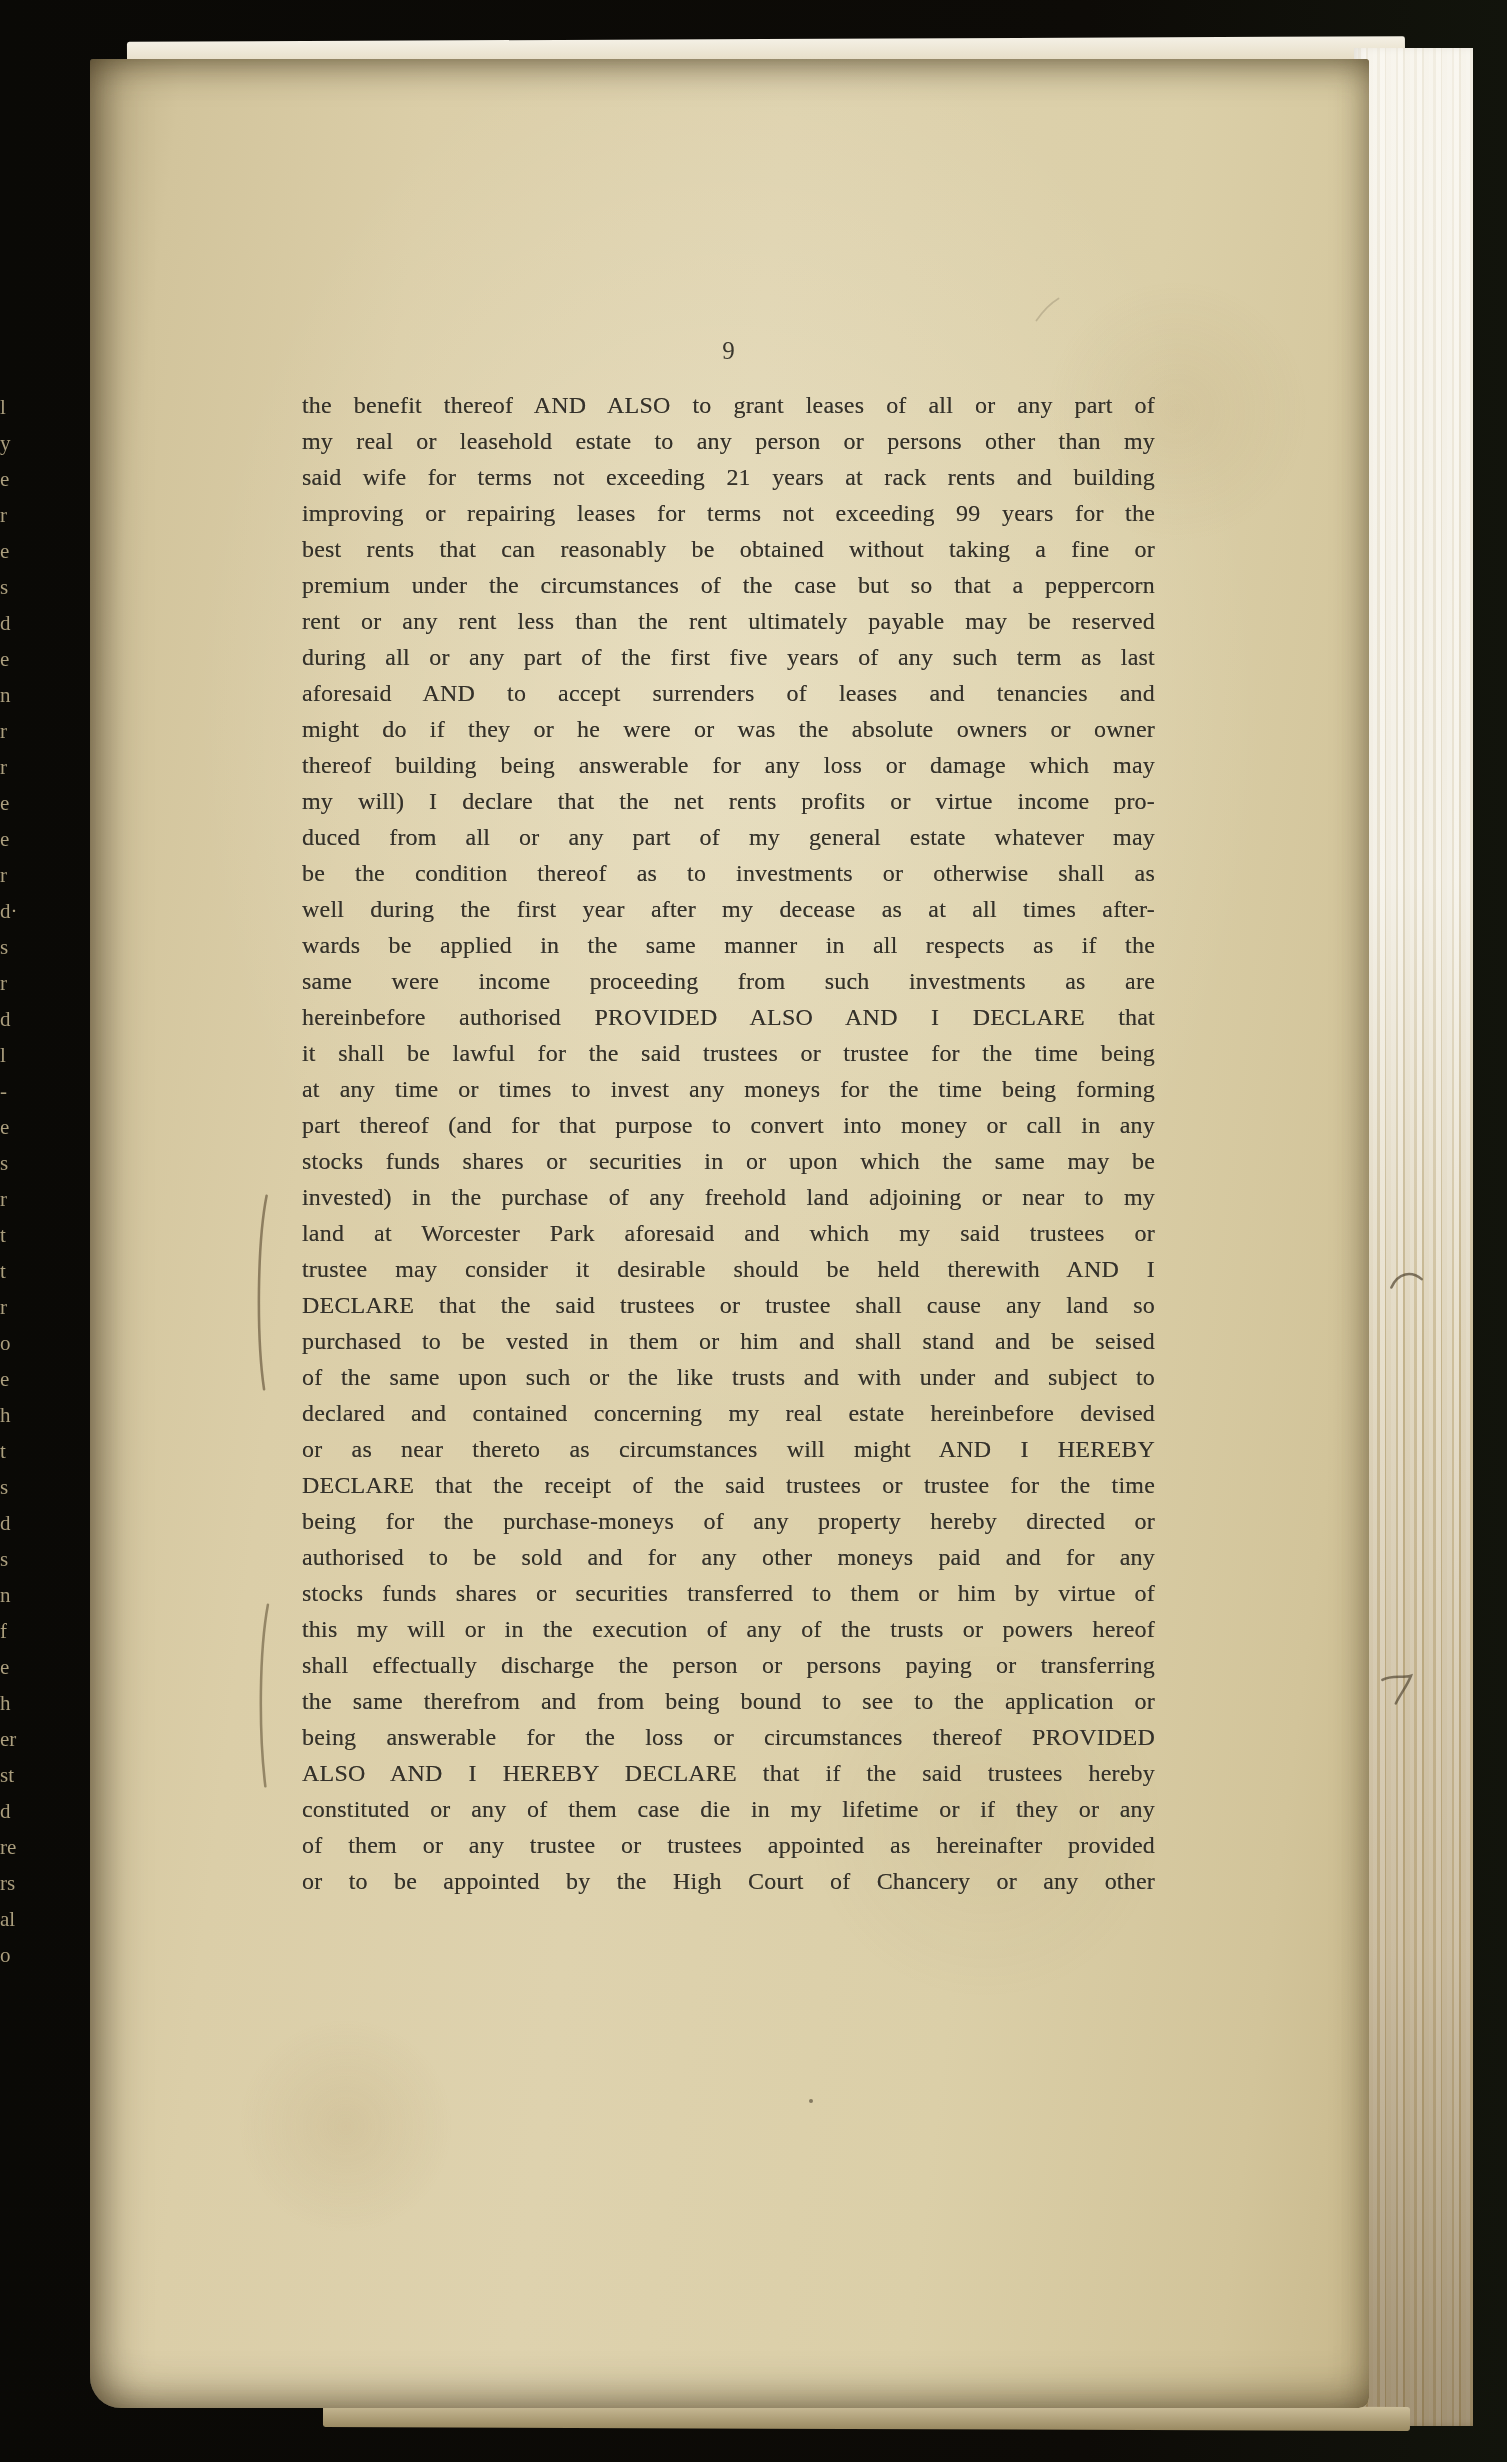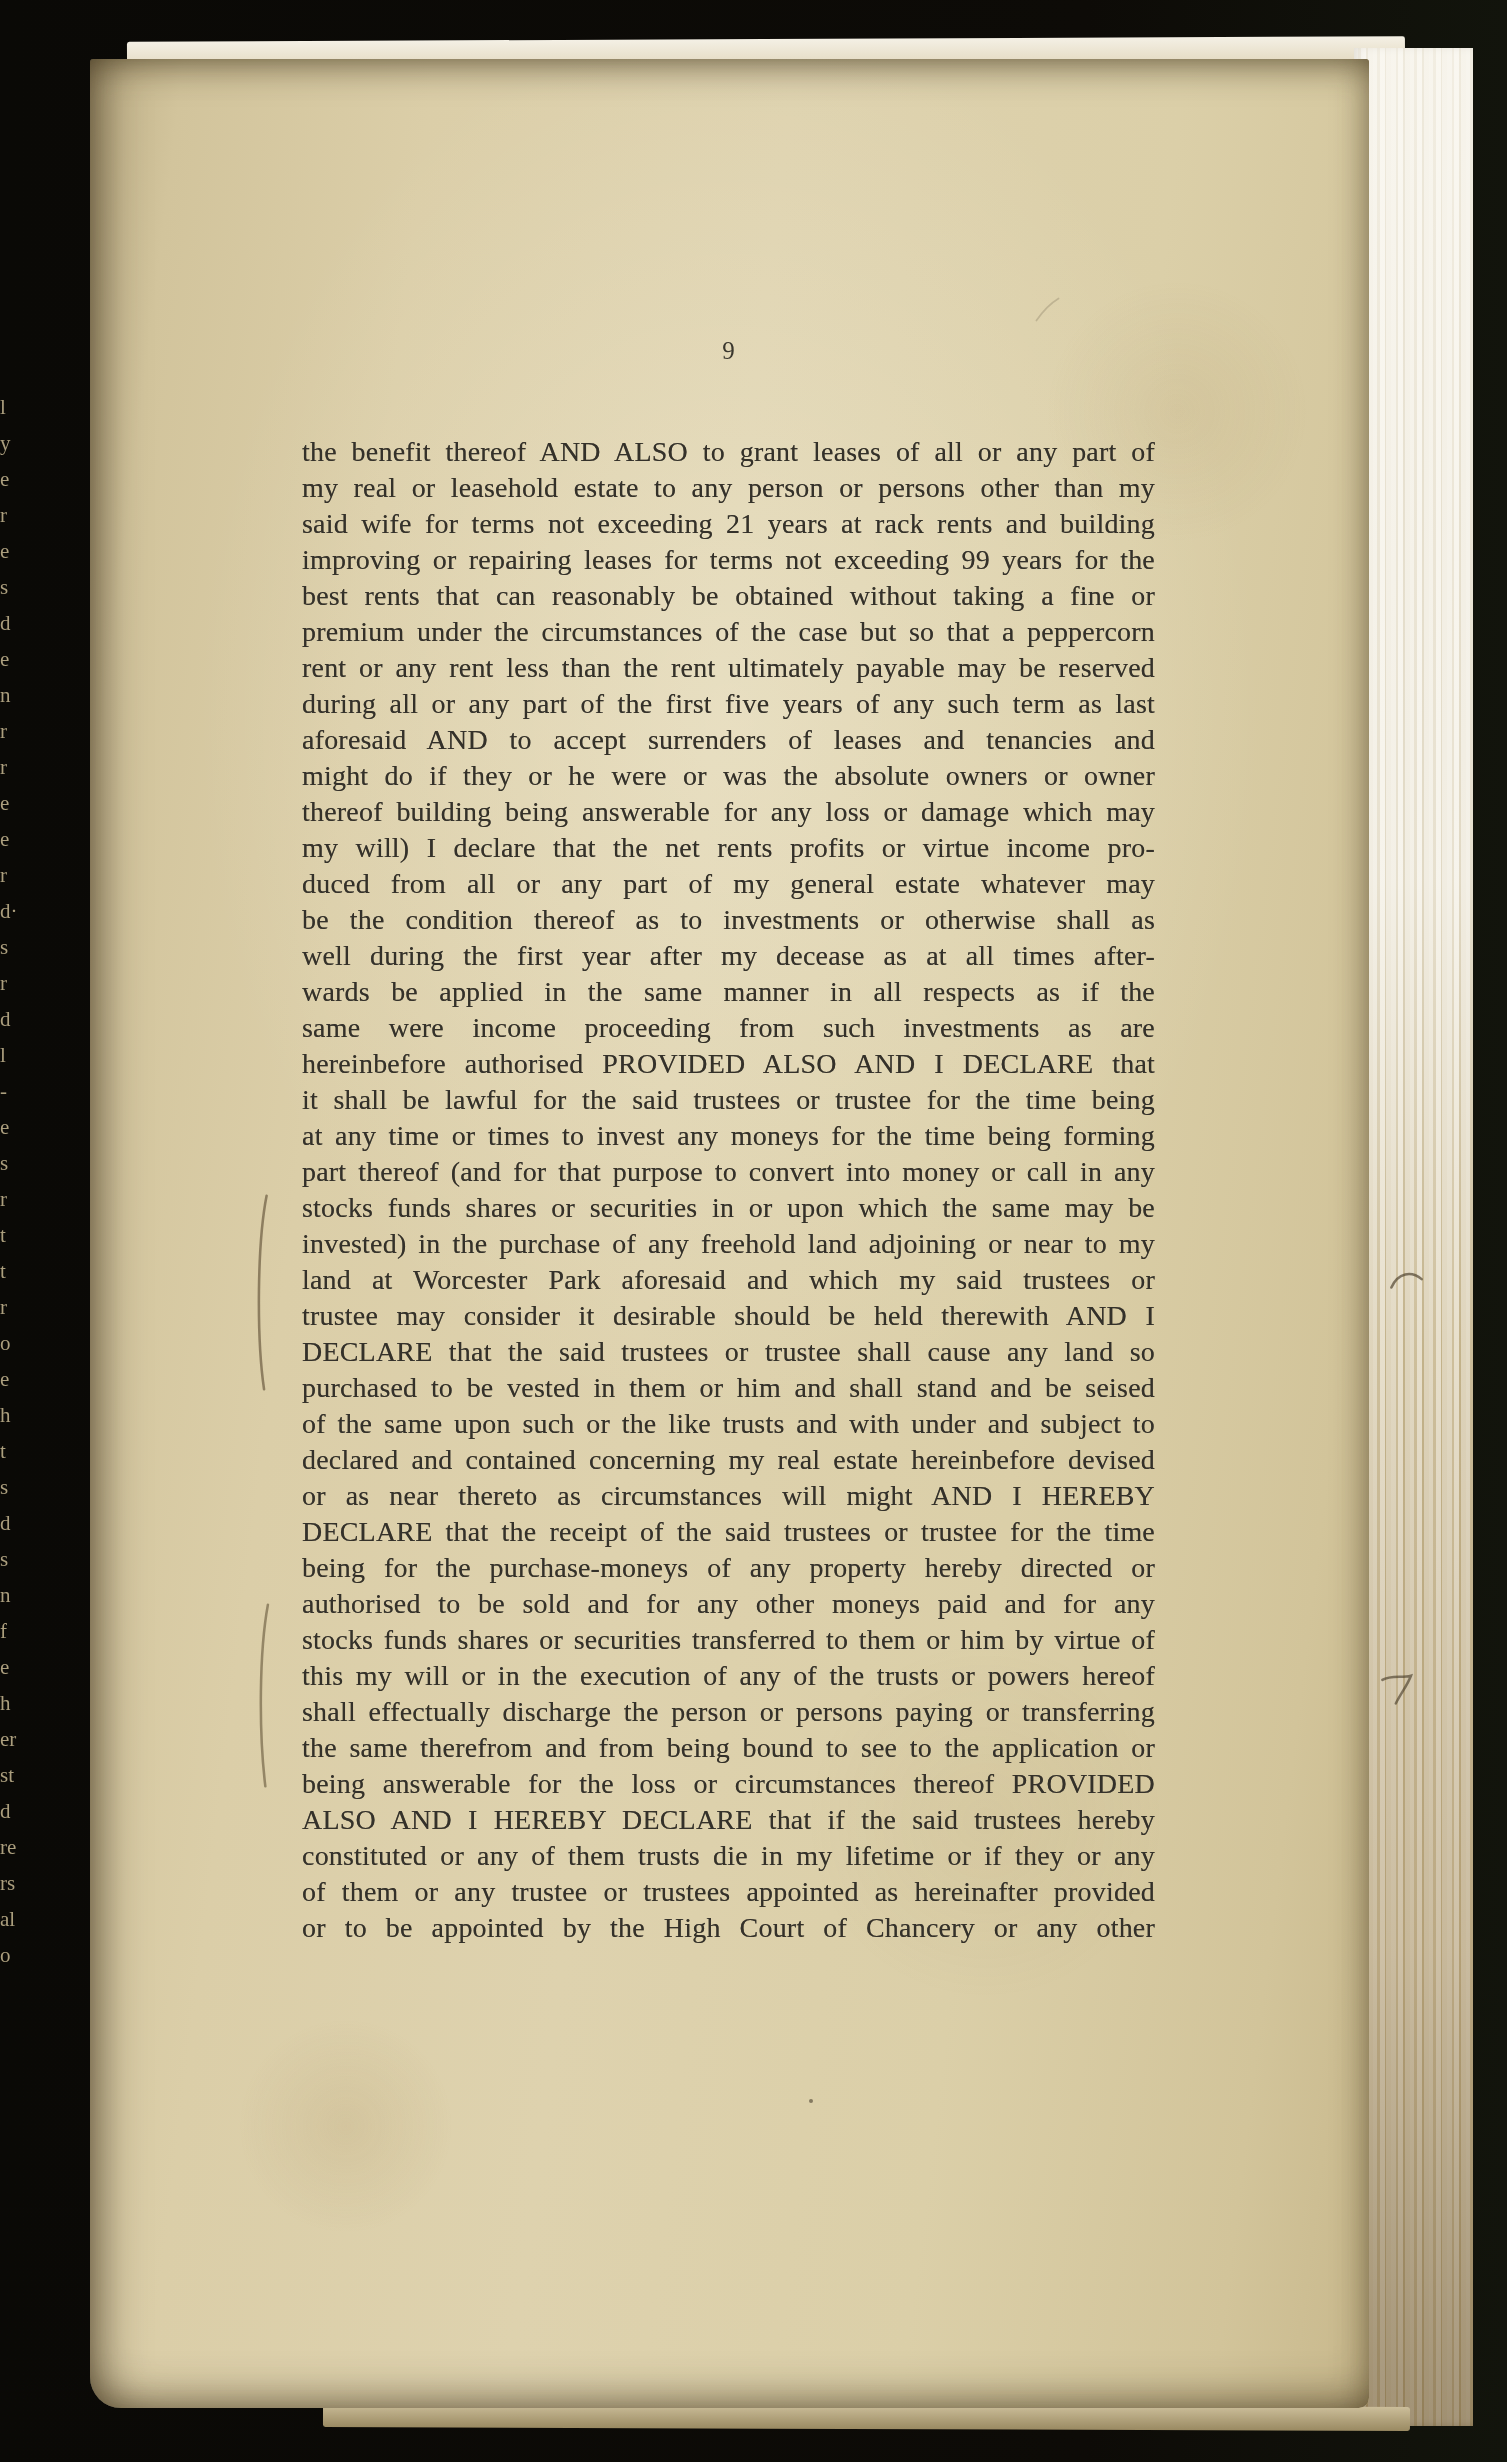--- a/index.html
+++ b/index.html
@@ -54,23 +54,22 @@
     position:absolute;left:0;top:389px;width:25.5px;
     color:#ab9e7d;font-size:21px;
   }
   .frag{height:36px;line-height:36px;overflow:hidden;}
   .page-number{
     position:absolute;left:212px;top:274px;width:853px;height:36px;line-height:36px;
     text-align:center;font-size:25px;color:#3a372e;
   }
   .text-block{
     position:absolute;left:212px;top:328px;width:853px;
-    color:#34312a;font-size:28px;letter-spacing:0.2px;
+    color:#34312a;font-size:24px;letter-spacing:0.2px;
     text-shadow:0 0 0.4px rgba(52,49,42,0.55);
-    margin-top:47px;
   }
   .line{
     height:36px;line-height:36px;overflow:hidden;
     text-align:justify;text-align-last:justify;
   }
   .mark{position:absolute;pointer-events:none;}
   .mark-left-1{left:163px;top:1135px;}
   .mark-left-2{left:166px;top:1544px;}
   .mark-right-1{left:1298px;top:1210px;}
   .mark-right-2{left:1289px;top:1614px;}
@@ -176,21 +175,21 @@
         <div class="line">or  as near thereto  as circumstances  will  might   AND  I  HEREBY</div>
         <div class="line">DECLARE that the receipt of the said trustees or trustee for the time</div>
         <div class="line">being  for  the  purchase-moneys  of  any  property  hereby  directed  or</div>
         <div class="line">authorised  to  be  sold  and  for  any other  moneys  paid  and  for  any</div>
         <div class="line">stocks funds  shares or  securities transferred to  them  or  him by virtue of</div>
         <div class="line">this my will or in the execution of  any of  the trusts  or powers hereof</div>
         <div class="line">shall effectually discharge the person or  persons paying  or  transferring</div>
         <div class="line">the same therefrom and from being bound  to see to the application or</div>
         <div class="line">being answerable  for the loss or circumstances thereof   PROVIDED</div>
         <div class="line">ALSO  AND I HEREBY  DECLARE  that if  the said trustees hereby</div>
-        <div class="line">constituted  or any of  them trusts  die in my lifetime  or if  they or any</div>
+        <div class="line">constituted  or any of  them case  die in my lifetime  or if  they or any</div>
         <div class="line">of  them or  any trustee  or  trustees  appointed as  hereinafter  provided</div>
         <div class="line">or  to  be  appointed  by  the  High  Court  of  Chancery  or  any  other</div>
       </div>
 
     <svg class="mark mark-left-1" width="18.7" height="197" viewBox="0 0 22 232">
       <path d="M16,2 C5,58 4,168 13,230" stroke="rgba(90,74,48,0.60)" stroke-width="3" fill="none" stroke-linecap="round"></path>
     </svg>
 
     <svg class="mark mark-left-2" width="17" height="185" viewBox="0 0 20 218">
       <path d="M14,2 C4,56 3,150 11,216" stroke="rgba(90,74,48,0.55)" stroke-width="3" fill="none" stroke-linecap="round"></path>

